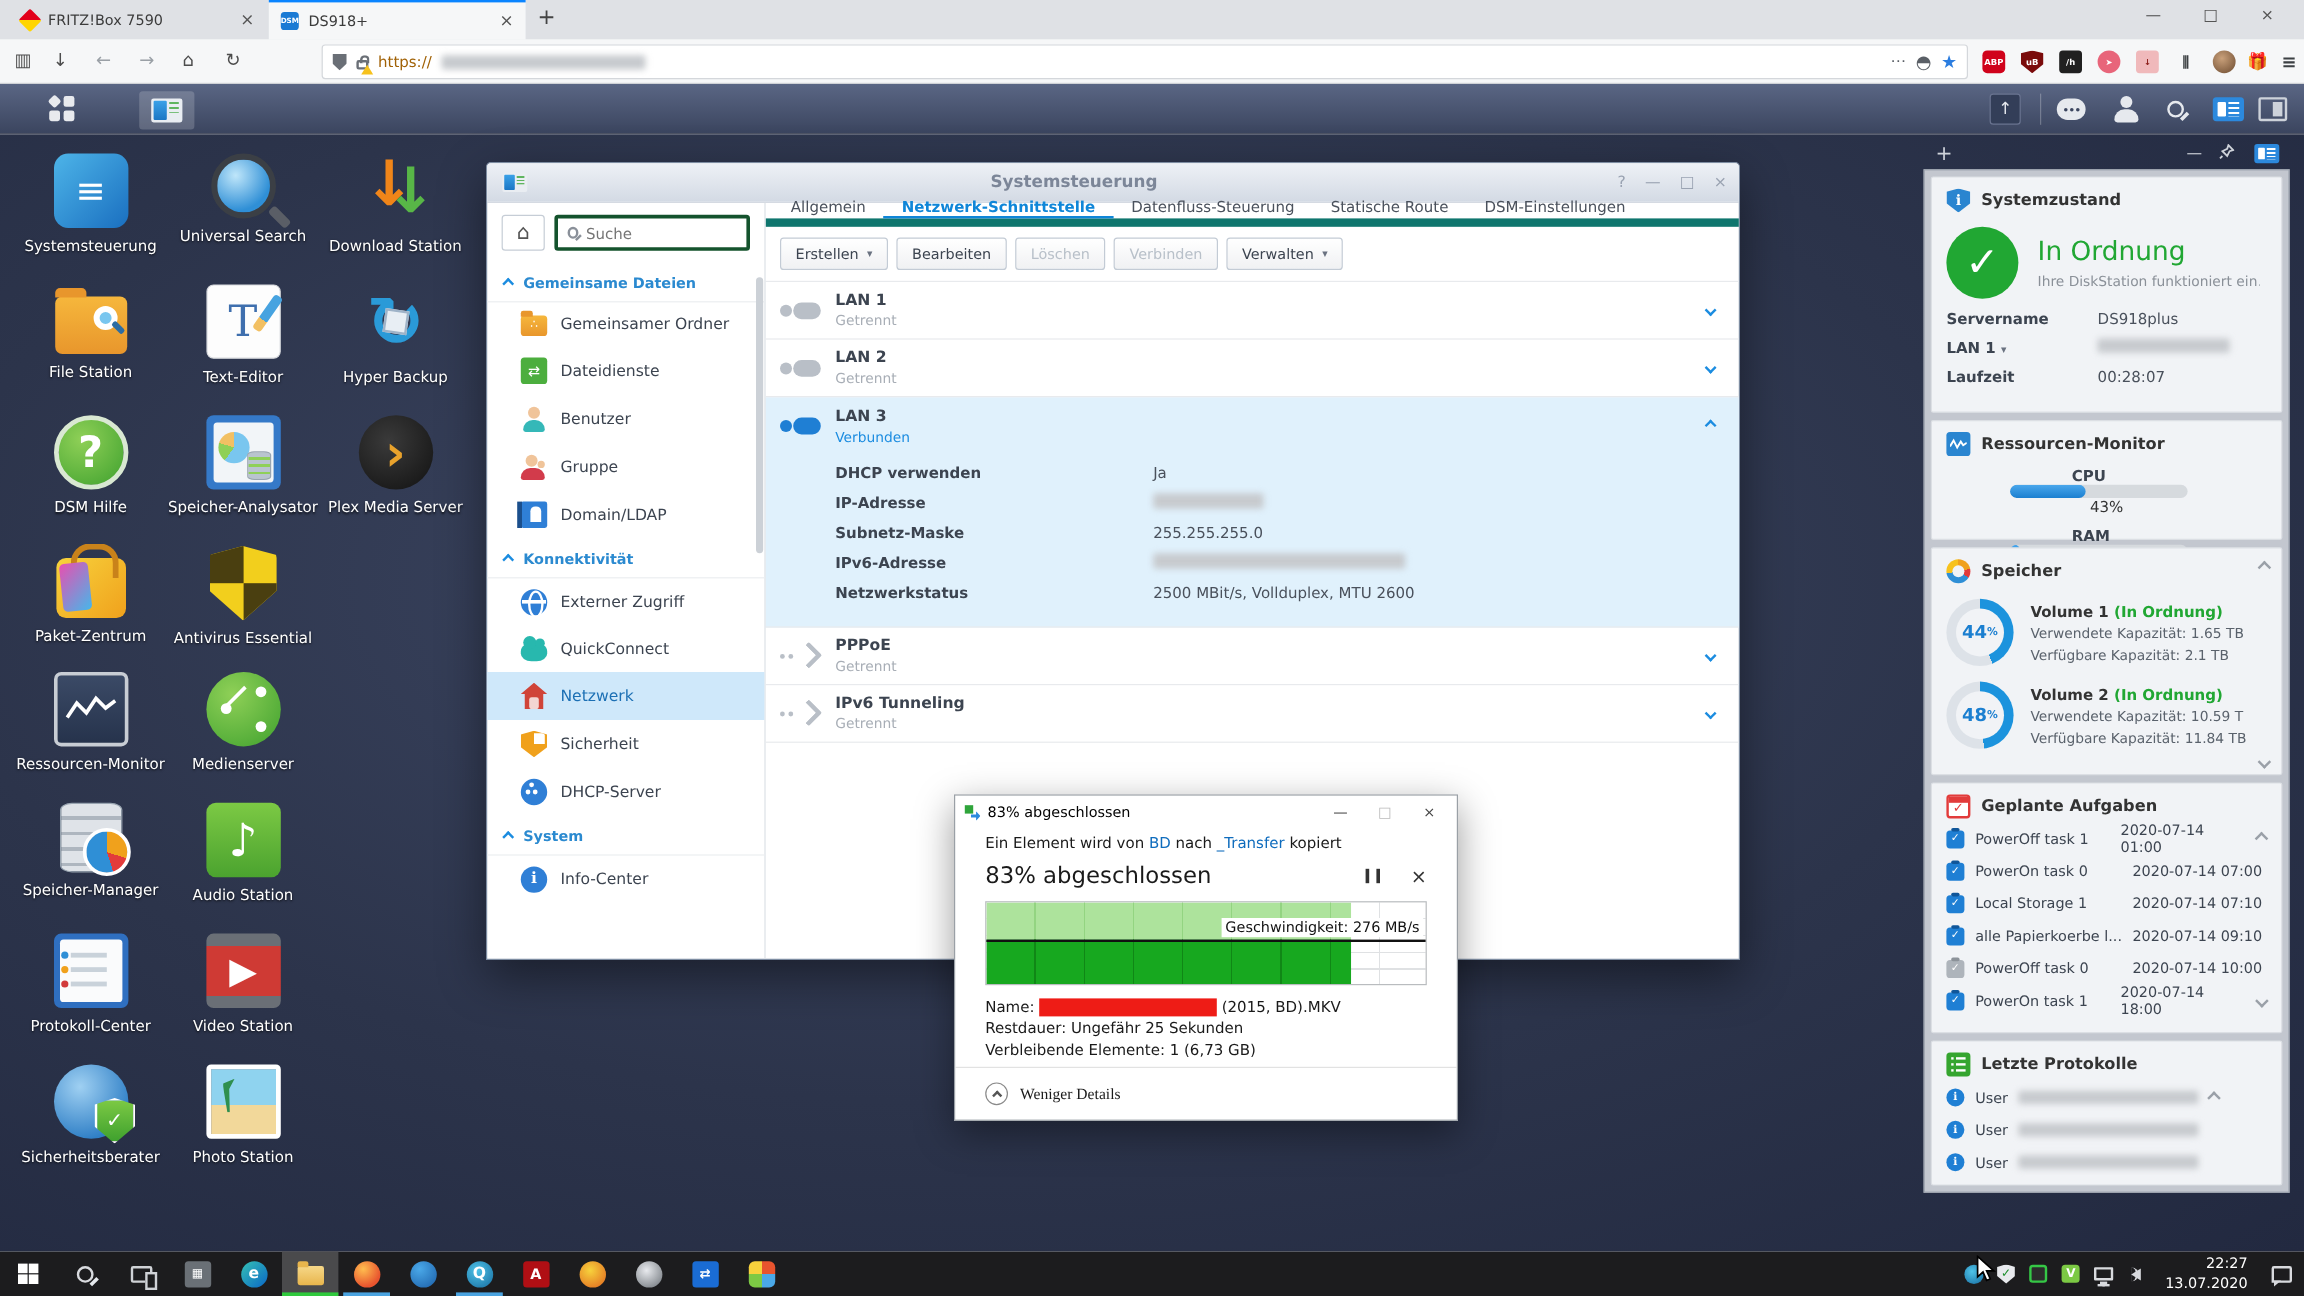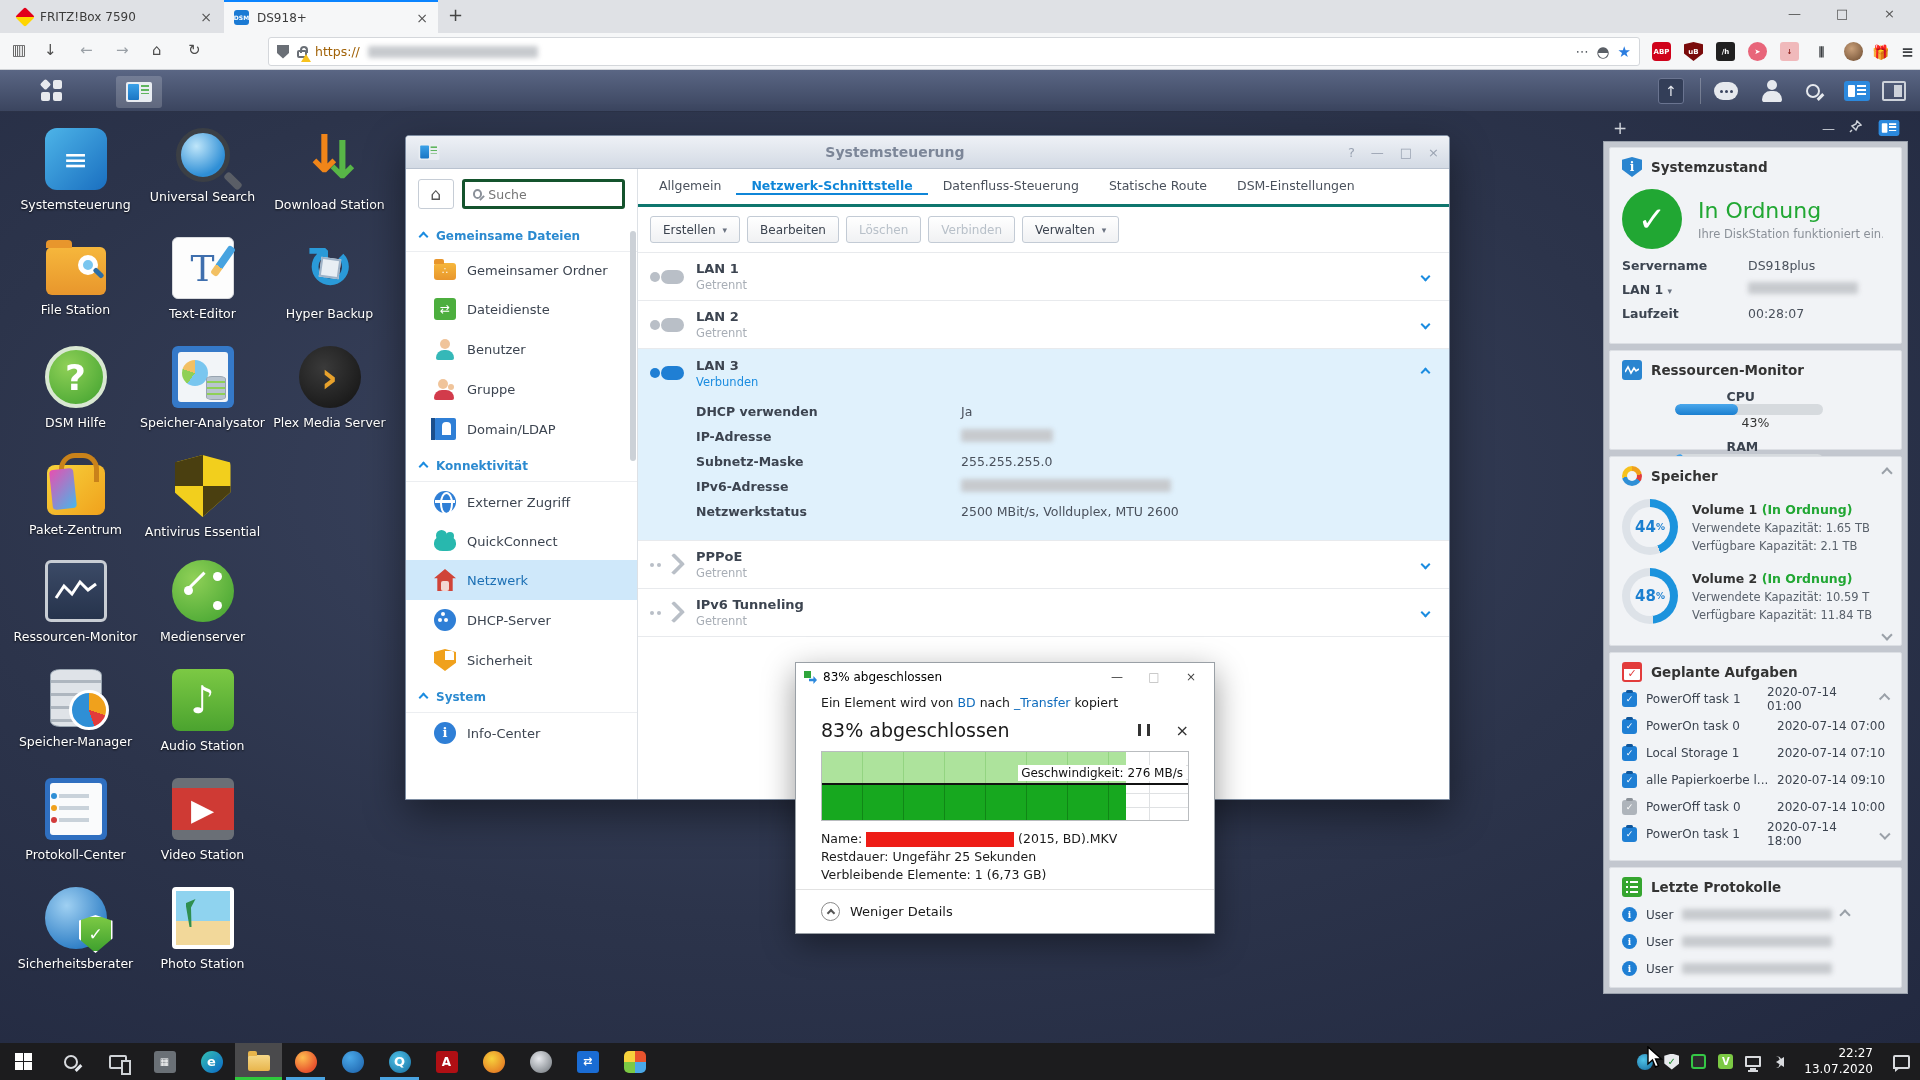--- a/index.html
+++ b/index.html
@@ -197,21 +197,21 @@
   .sic-house { background:#d04438; clip-path:polygon(50% 0,100% 42%,85% 42%,85% 100%,15% 100%,15% 42%,0 42%); }
   .sic-house::after { content:""; position:absolute; left:7px; top:12px; width:8px; height:10px; background:#f3d6d2; border-radius:2px; }
   .sic-dhcp { background:#2f7fd6; border-radius:50%; }
   .sic-dhcp::before { content:""; position:absolute; left:4px; top:9px; width:4px; height:4px; border-radius:50%; background:#fff; box-shadow:6px 0 0 #fff,3px -6px 0 #fff; }
   .sic-shieldor { background:#f0a11c; clip-path:polygon(50% 0,100% 14%,100% 62%,50% 100%,0 62%,0 14%); }
   .sic-shieldor::after { content:""; position:absolute; right:2px; top:2px; width:9px; height:9px; background:#fff; border-radius:0 2px 0 0; }
   .sic-info { background:#2f7fd6; border-radius:50%; color:#fff; font-family:"DejaVu Serif",serif; font-weight:bold; font-size:13px; text-align:center; line-height:22px; }
   .sidescroll { position:absolute; right:1px; top:62px; width:6px; height:230px; background:#ccd1d7; border-radius:3px; }
 
   .cpmain { flex:1; display:flex; flex-direction:column; }
-  .cptabs { height:38px; border-bottom:3px solid #0f766e; display:flex; align-items:center; padding-left:6px; }
+  .cptabs { height:20px; border-bottom:7px solid #0f766e; display:flex; align-items:flex-end; padding-left:6px; }
   .cptab { display:flex; align-items:center; padding:0 15px; font-size:12.5px; color:#4a515c; border-bottom:2px solid transparent; }
   .cptab.active { color:#0f86d8; border-bottom-color:#0f86d8; font-weight:bold; }
   .cpactions { padding:9px 12px; display:flex; gap:7px; }
   .btn { height:27px; padding:0 12px; background:linear-gradient(#fff,#f0f1f3); border:1px solid #c3cbd5; border-radius:3px; font-size:12px; color:#3c4450; display:flex; align-items:center; gap:7px; }
   .btn.disabled { color:#b8c0c9; }
   .iflist { border-top:1px solid #e8eaed; }
   .ifrow { display:flex; align-items:center; min-height:48px; border-bottom:1px solid #e8eaed; position:relative; padding-right:40px; }
   .ifrow .icol { width:58px; display:flex; justify-content:center; }
   .ifname { font-weight:bold; font-size:13px; color:#3c4450; }
   .ifstat { font-size:11.5px; color:#a8aeb6; margin-top:2px; }
@@ -251,21 +251,21 @@
   .gfill { position:absolute; left:0; top:0; height:100%; overflow:hidden; }
   .gfill .lg { position:absolute; left:0; top:0; width:100%; height:46%; background:#ade39c;
     background-image:repeating-linear-gradient(90deg,transparent 0 40px,#93d481 40px 41px); }
   .gfill .dg { position:absolute; left:0; top:46%; width:100%; height:54%; background:#17a81f;
     background-image:repeating-linear-gradient(90deg,transparent 0 40px,#108716 40px 41px); }
   .gline { position:absolute; left:0; top:46%; width:100%; height:2px; background:#111; }
   .glabel { position:absolute; right:2px; top:calc(46% - 18px); background:#fff; padding:1px 3px; font-size:12px; color:#111; }
   .cdinfo { margin-top:9px; font-size:12.5px; color:#1a1a1a; line-height:1.45; }
   .nameline { display:flex; align-items:center; gap:4px; }
   .redblock { width:148px; height:15px; background:#ee1c16; display:inline-block; }
-  .cdfoot { position:absolute; left:0; bottom:0; width:100%; height:44px; border-top:1px solid #e2e2e2; display:flex; align-items:center; padding:0 25px; gap:10px; font-size:13px; color:#1a1a1a; }
+  .cdfoot { position:absolute; left:0; bottom:0; width:100%; height:44px; border-top:1px solid #e2e2e2; display:flex; align-items:center; padding:0 25px; gap:10px; font-size:13px; color:#1a1a1a;font-family:Liberation Serif, serif; }
   .circchev { width:19px; height:19px; border:1px solid #8a8a8a; border-radius:50%; display:flex; align-items:center; justify-content:center; }
   .circchev .chev { width:6px; height:6px; border-color:#555; margin-top:3px; }
 
   
   .wtaskbar { position:absolute; left:0; top:1043px; width:1920px; height:37px; background:#1c1c1e; display:flex; align-items:center; }
   .tbbtn { width:47px; height:37px; display:flex; align-items:center; justify-content:center; position:relative; }
   .tbbtn.hl { background:#4a4a4c; }
   .uline { position:absolute; bottom:0; left:4px; right:4px; height:3px; }
   .uline.green { background:#2fc93c; left:0; right:0; }
   .uline.blue { background:#4aa3e0; }
@@ -707,26 +707,26 @@
         </div>
         <div class="sitem">
           <span class="sic sic-qc"></span>
           <span>QuickConnect</span>
         </div>
         <div class="sitem sel">
           <span class="sic sic-house"></span>
           <span>Netzwerk</span>
         </div>
         <div class="sitem">
+          <span class="sic sic-shieldor"></span>
+          <span>Sicherheit</span>
+        </div>
+        <div class="sitem">
           <span class="sic sic-dhcp"></span>
           <span>DHCP-Server</span>
-        </div>
-        <div class="sitem">
-          <span class="sic sic-shieldor"></span>
-          <span>Sicherheit</span>
         </div>
         <div class="sec">
           <span class="chev up blue"></span>
           <span>System</span>
         </div>
         <div class="sitem">
           <span class="sic sic-info">i</span>
           <span>Info-Center</span>
         </div>
         <span class="sidescroll"></span>

